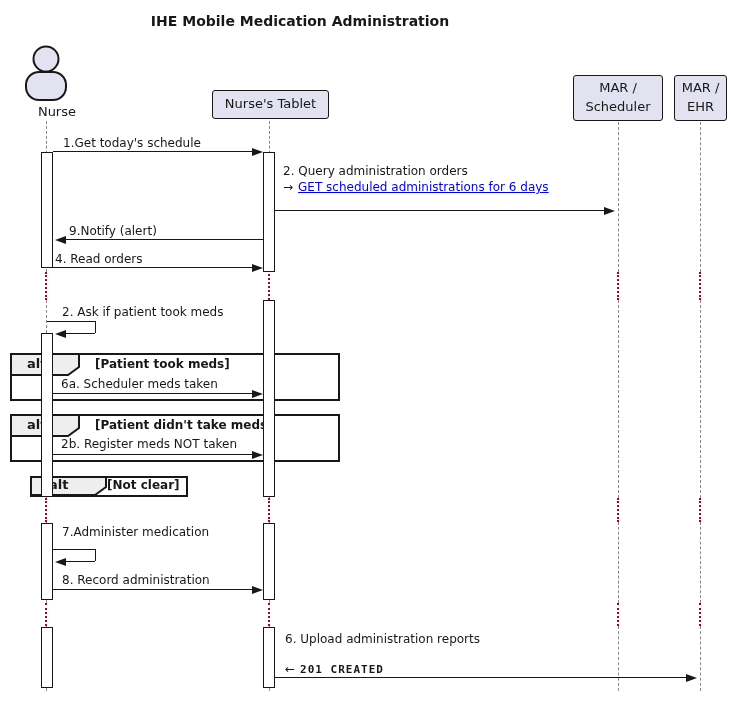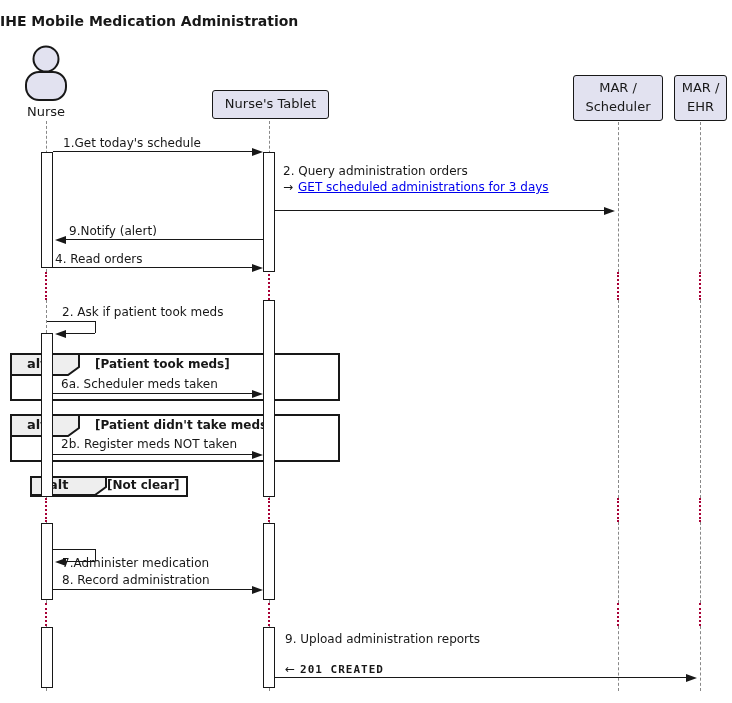--- a/index.html
+++ b/index.html
@@ -1,19 +1,19 @@
 <!DOCTYPE html>
 <html><head>
 <meta charset="utf-8">
 <style>
   html,body{margin:0;padding:0;background:#ffffff;}
   #diagram{position:relative;width:732px;height:703px;background:#ffffff;
     font-family:"DejaVu Sans",sans-serif;color:#181818;overflow:hidden;}
   .abs{position:absolute;}
-  .title{left:0;top:13px;width:600px;font-size:14px;font-weight:bold;}
+  .title{left:0;top:13px;width:600px;text-align:center;font-size:14px;font-weight:bold;}
   .pbox{background:#E2E2F0;border:1px solid #181818;border-radius:3px;
     display:flex;flex-direction:column;align-items:center;justify-content:center;
     font-size:13px;line-height:1.45;text-align:center;}
   .lifeseg{width:0;border-left:1px dashed #888888;}
   .delayseg{width:0;border-left:2px dotted #A80036;}
   .bar{width:10px;background:#ffffff;border:1px solid #181818;}
   .mlabel{font-size:12px;white-space:nowrap;}
   .aline{height:0;border-top:1px solid #181818;}
   .vline{width:0;border-left:1px solid #181818;}
   .ah{width:0;height:0;}
@@ -73,21 +73,21 @@
     <div class="abs delayseg" style="left:45px;top:603px;height:23px"></div>
     <div class="abs delayseg" style="left:268px;top:603px;height:23px"></div>
     <div class="abs delayseg" style="left:617px;top:603px;height:23px"></div>
     <div class="abs delayseg" style="left:699px;top:603px;height:23px"></div>
   </div>
 
   <svg class="abs" style="left:22px;top:44px" width="48" height="58" viewBox="0 0 48 58">
     <rect x="4" y="28" width="40" height="28" rx="13" fill="#E2E2F0" stroke="#181818" stroke-width="2"></rect>
     <circle cx="24" cy="15" r="12.5" fill="#E2E2F0" stroke="#181818" stroke-width="2"></circle>
   </svg>
-  <div class="abs" style="left:16px;top:104px;width:60px;text-align:center;font-size:13px">Nurse</div>
+  <div class="abs" style="left:16px;top:104px;width:60px;text-align:right;font-size:13px">Nurse</div>
 
   <div class="abs pbox" style="left:212px;top:90px;width:115px;height:27px">
     <span>Nurse's Tablet</span>
   </div>
 
   <div class="abs pbox" style="left:573px;top:75px;width:88px;height:44px">
     <span>MAR /</span>
     <span>Scheduler</span>
   </div>
 
@@ -129,21 +129,21 @@
     <div class="abs bar" style="left:263px;top:523px;height:75px"></div>
     <div class="abs bar" style="left:263px;top:627px;height:59px"></div>
   </div>
 
   <div class="abs mlabel" style="left:63px;top:136px">1.Get today's schedule</div>
   <div class="abs aline" style="left:53px;top:151px;width:199px"></div>
   <div class="abs ah r" style="left:252px;top:148px"></div>
 
   <div class="abs mlabel" style="left:283px;top:164px">2. Query administration orders</div>
   <div class="abs noteline" style="left:283px;top:180px">
-    <span class="glyph">→</span><a class="dlink">GET scheduled administrations for 3 days</a>
+    <span class="glyph">→</span><a class="dlink">GET scheduled administrations for 6 days</a>
   </div>
   <div class="abs aline" style="left:275px;top:210px;width:329px"></div>
   <div class="abs ah r" style="left:604px;top:207px"></div>
 
   <div class="abs mlabel" style="left:69px;top:224px">9.Notify (alert)</div>
   <div class="abs aline" style="left:66px;top:239px;width:197px"></div>
   <div class="abs ah l" style="left:55px;top:236px"></div>
 
   <div class="abs mlabel" style="left:55px;top:252px">4. Read orders</div>
   <div class="abs aline" style="left:53px;top:267px;width:199px"></div>
@@ -156,30 +156,30 @@
   <div class="abs ah l" style="left:55px;top:330px"></div>
 
   <div class="abs mlabel" style="left:61px;top:377px">6a. Scheduler meds taken</div>
   <div class="abs aline" style="left:53px;top:393px;width:199px"></div>
   <div class="abs ah r" style="left:252px;top:390px"></div>
 
   <div class="abs mlabel" style="left:61px;top:437px">2b. Register meds NOT taken</div>
   <div class="abs aline" style="left:53px;top:454px;width:199px"></div>
   <div class="abs ah r" style="left:252px;top:451px"></div>
 
-  <div class="abs mlabel" style="left:62px;top:556px">7.Administer medication</div>
+  <div class="abs mlabel" style="left:62px;top:525px">7.Administer medication</div>
   <div class="abs aline" style="left:53px;top:549px;width:42px"></div>
   <div class="abs vline" style="left:95px;top:549px;height:12px"></div>
   <div class="abs aline" style="left:66px;top:561px;width:29px"></div>
   <div class="abs ah l" style="left:55px;top:558px"></div>
 
   <div class="abs mlabel" style="left:62px;top:573px">8. Record administration</div>
   <div class="abs aline" style="left:53px;top:589px;width:199px"></div>
   <div class="abs ah r" style="left:252px;top:586px"></div>
 
-  <div class="abs mlabel" style="left:285px;top:632px">9. Upload administration reports</div>
+  <div class="abs mlabel" style="left:285px;top:632px">6. Upload administration reports</div>
   <div class="abs noteline" style="left:285px;top:662px">
     <span class="glyph">←</span><span class="mono">201 CREATED</span>
   </div>
   <div class="abs aline" style="left:275px;top:677px;width:411px"></div>
   <div class="abs ah r" style="left:686px;top:674px"></div>
 
 </div>
 
 </body></html>

